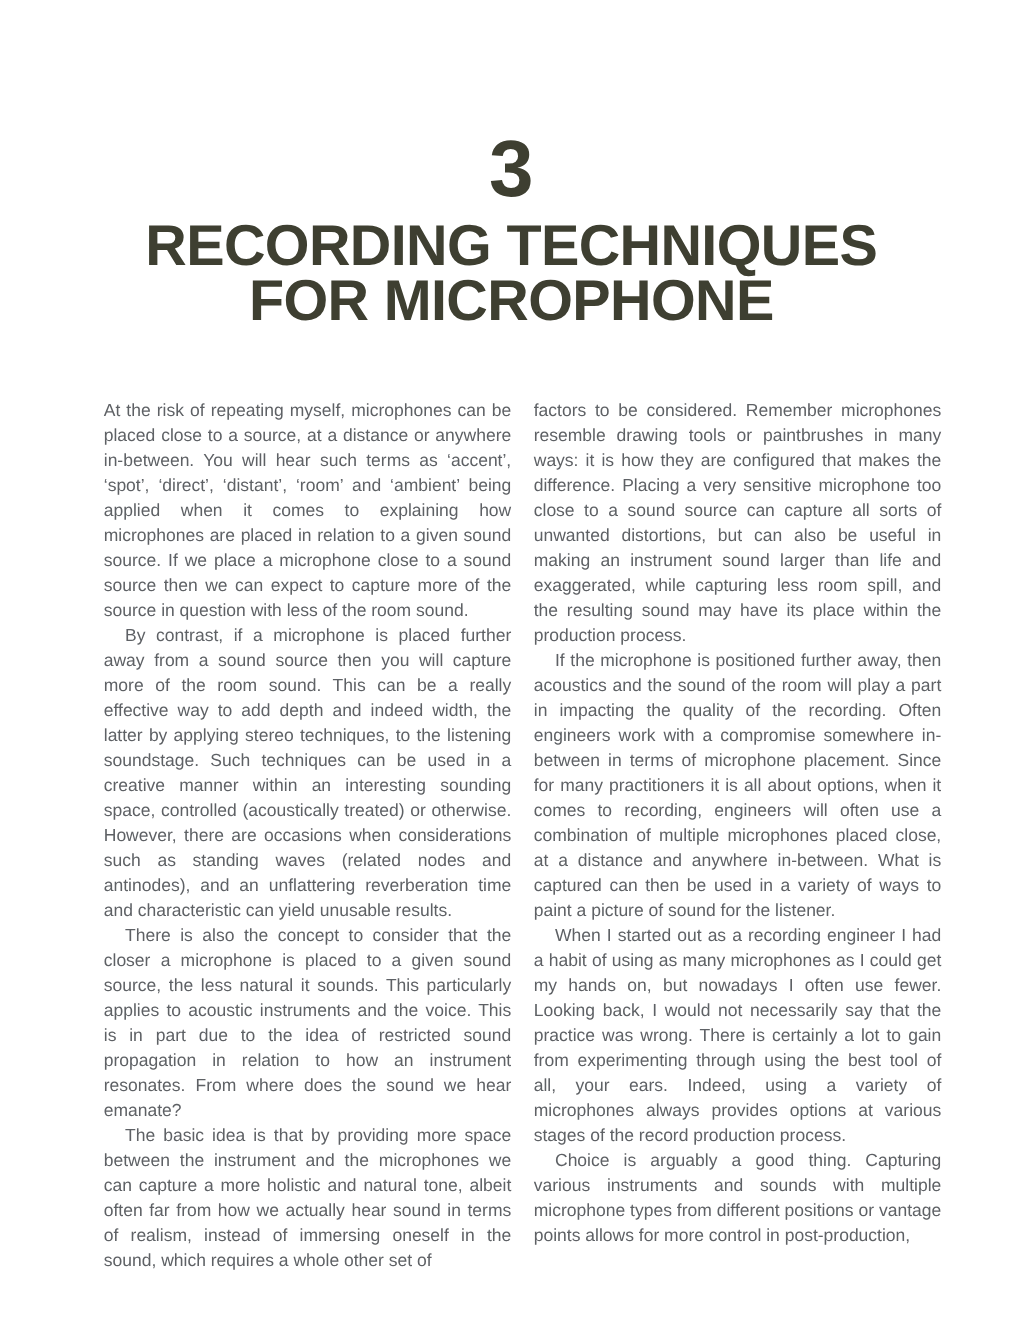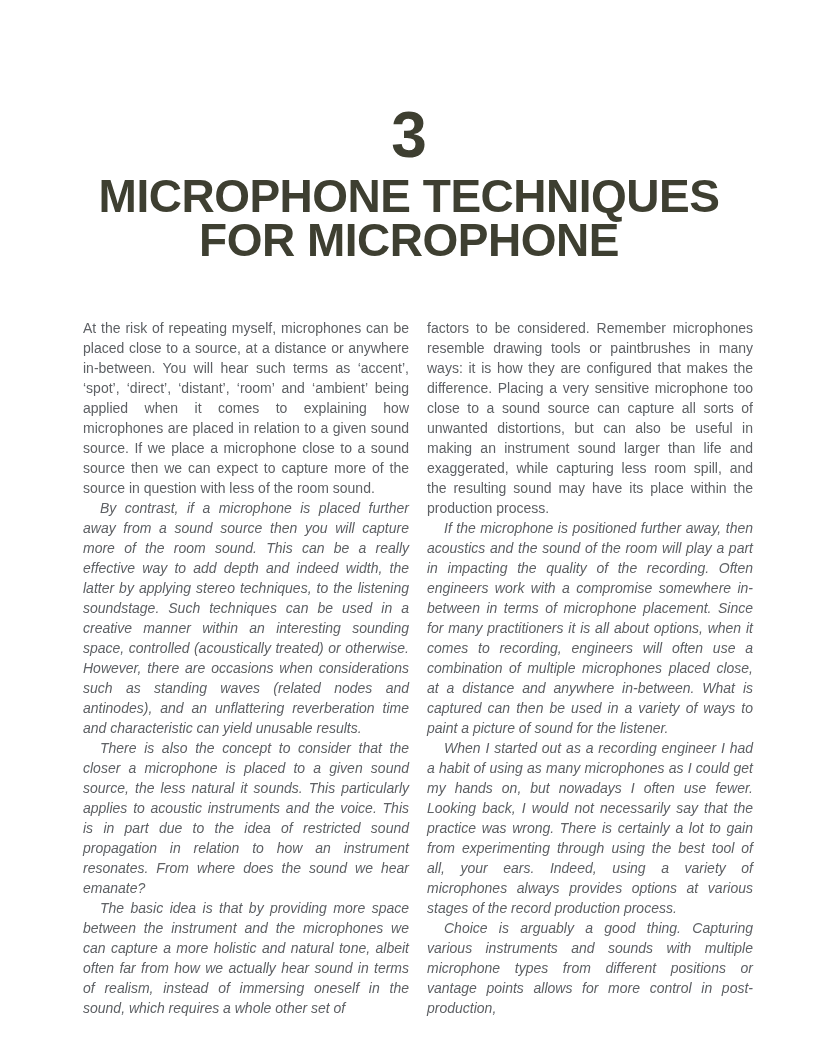--- a/index.html
+++ b/index.html
@@ -49,32 +49,31 @@
     margin: 0;
     font-size: 14px;
     line-height: 20px;
     color: #5e6165;
     text-align: justify;
     -webkit-hyphens: auto;
     hyphens: auto;
   }
   .col p.indent {
     text-indent: 17px;
-    font-style: italic;
   }
 </style>
 </head>
 <body>
 
 <div class="page">
 
   <div class="chapter-number">3</div>
 
   <h1 class="chapter-title">
-    <span>MICROPHONE TECHNIQUES</span><br>
+    <span>RECORDING TECHNIQUES</span><br>
     <span>FOR MICROPHONE</span>
   </h1>
 
   <div class="columns">
 
     <div class="col">
       <p>At the risk of repeating myself, microphones can be placed close to a source, at a distance or anywhere in-between. You will hear such terms as ‘accent’, ‘spot’, ‘direct’, ‘distant’, ‘room’ and ‘ambient’ being applied when it comes to explaining how microphones are placed in relation to a given sound source. If we place a microphone close to a sound source then we can expect to capture more of the source in question with less of the room sound.</p>
       <p class="indent">By contrast, if a microphone is placed further away from a sound source then you will capture more of the room sound. This can be a really effective way to add depth and indeed width, the latter by applying stereo techniques, to the listening soundstage. Such techniques can be used in a creative manner within an interesting sounding space, controlled (acoustically treated) or otherwise. However, there are occasions when considerations such as standing waves (related nodes and antinodes), and an unflattering reverberation time and characteristic can yield unusable results.</p>
       <p class="indent">There is also the concept to consider that the closer a microphone is placed to a given sound source, the less natural it sounds. This particularly applies to acoustic instruments and the voice. This is in part due to the idea of restricted sound propagation in relation to how an instrument resonates. From where does the sound we hear emanate?</p>
       <p class="indent">The basic idea is that by providing more space between the instrument and the microphones we can capture a more holistic and natural tone, albeit often far from how we actually hear sound in terms of realism, instead of immersing oneself in the sound, which requires a whole other set of</p>

